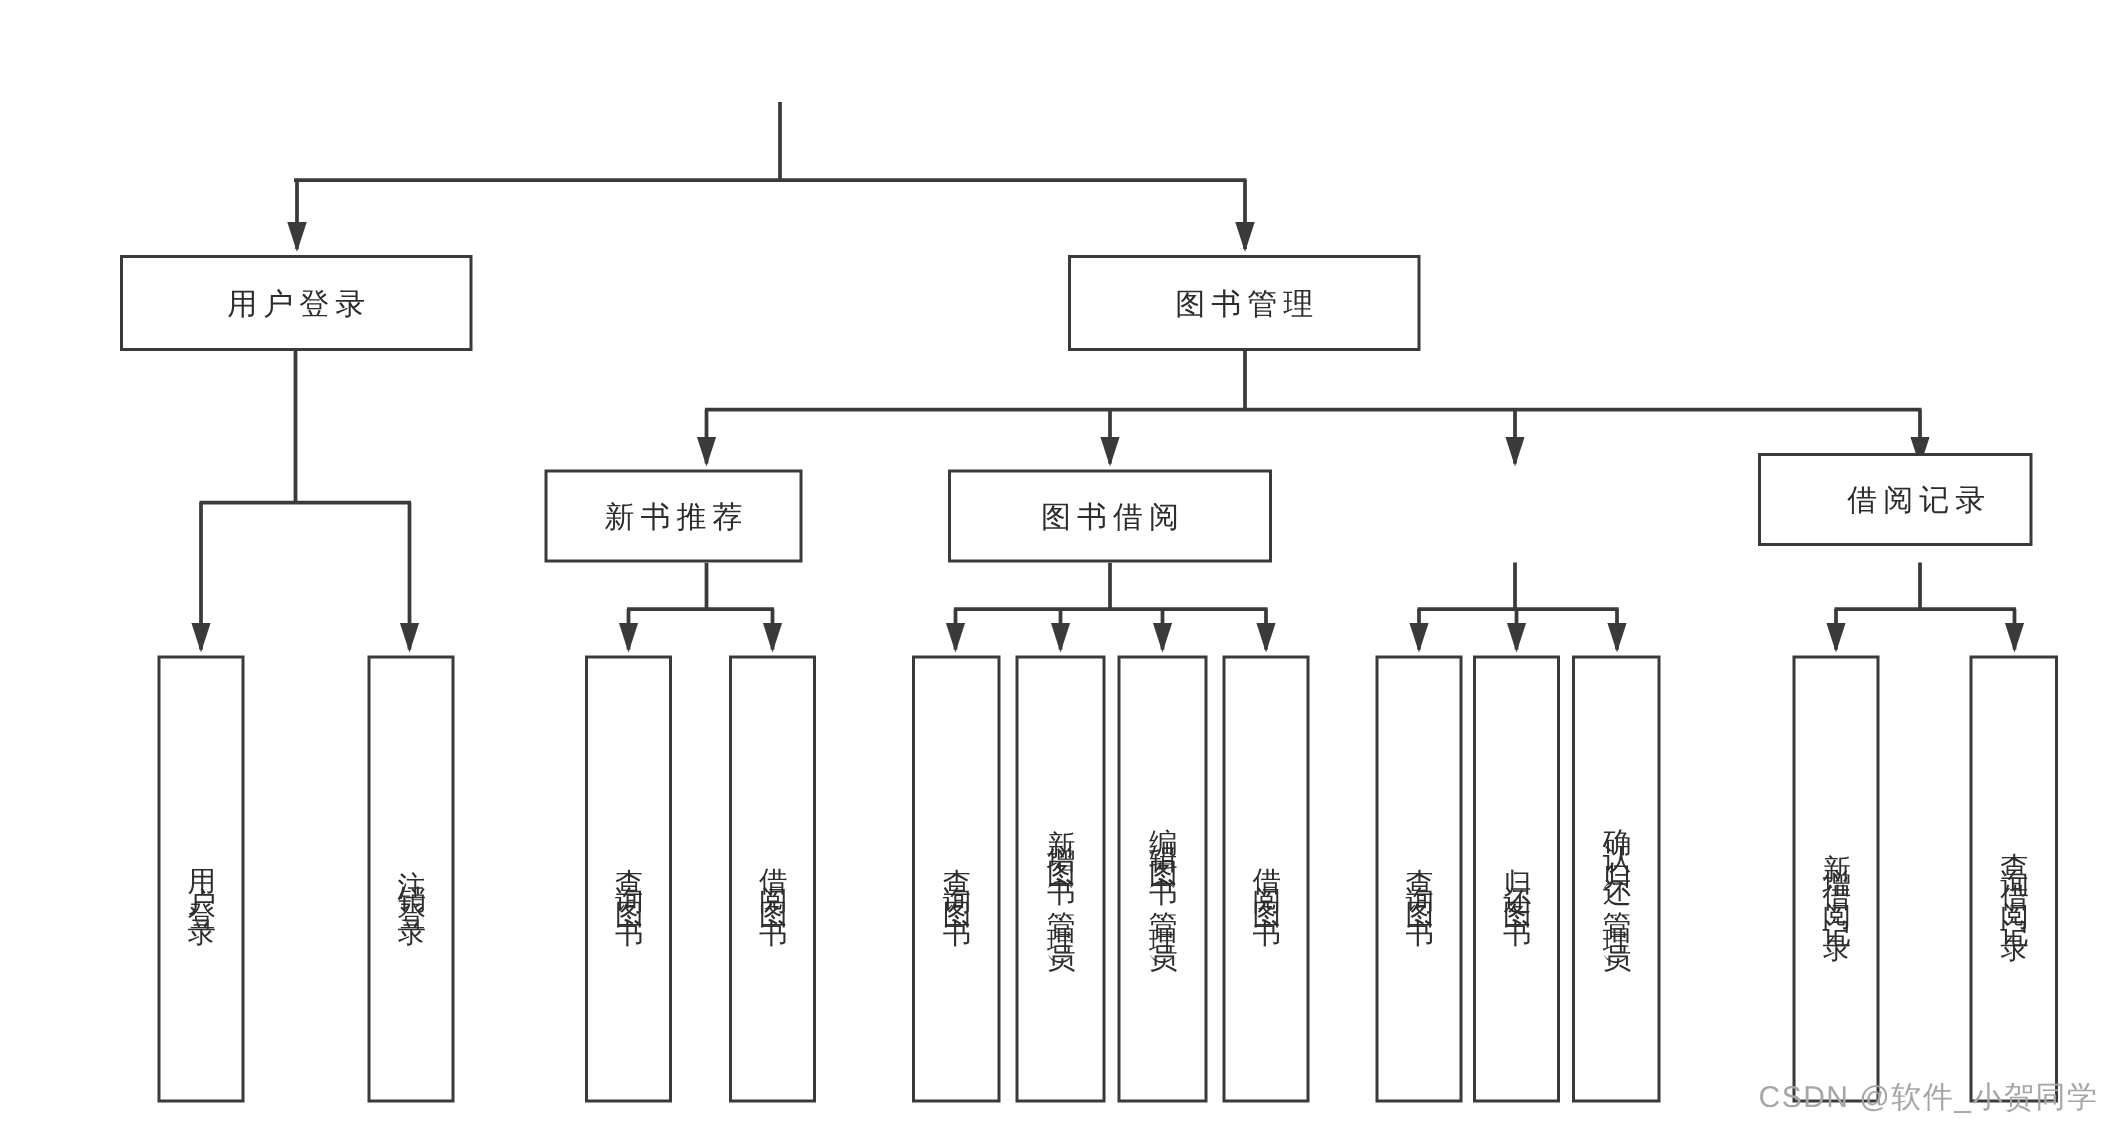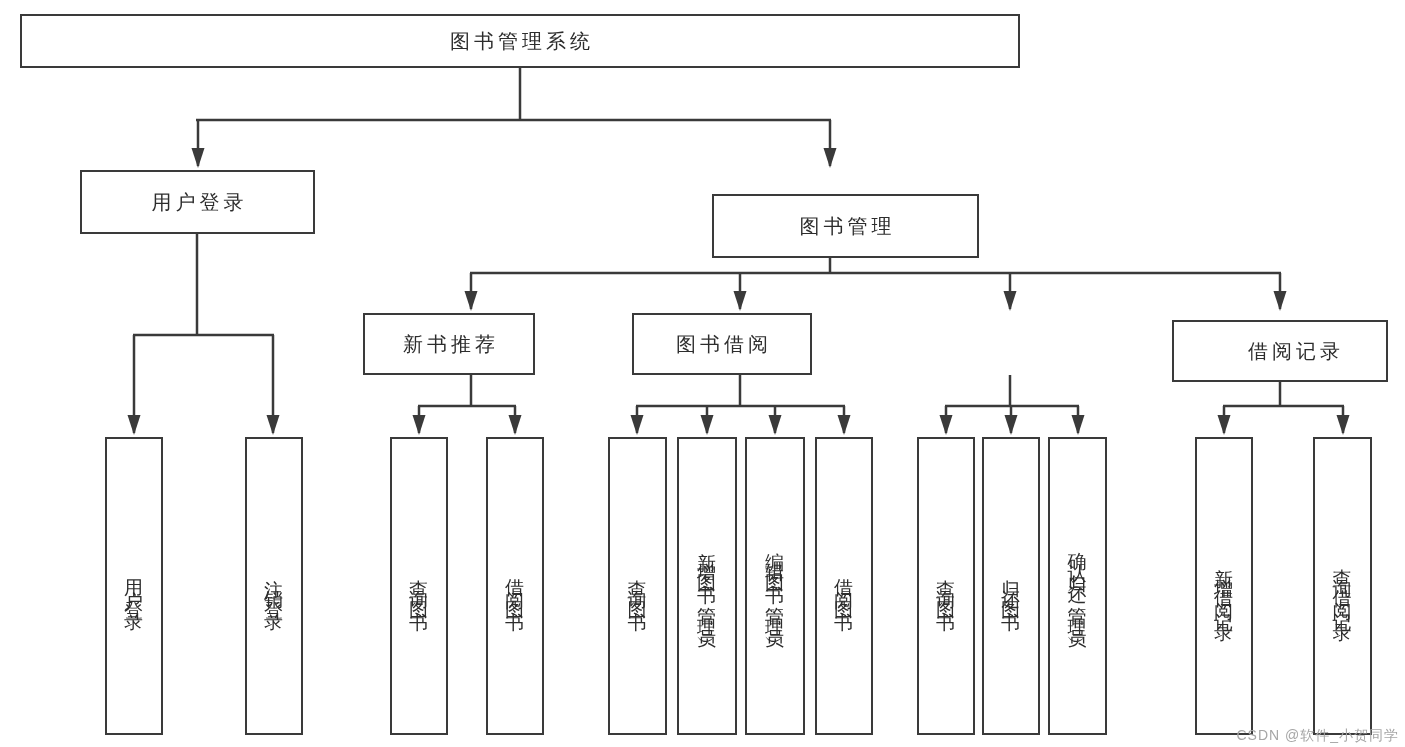--- a/index.html
+++ b/index.html
@@ -36,21 +36,21 @@
   .vbox span{
     writing-mode:vertical-lr;
     text-orientation:mixed;
     font-size:19px;
     letter-spacing:11px;
     line-height:1;
   }
   .watermark{
     position:absolute;
     right:6px;bottom:2px;
-    font-size:14px;
+    font-size:20px;
     color:#a6a6a6;
     letter-spacing:1px;
     z-index:3;
     white-space:nowrap;
   }
 </style>
 </head>
 <body>
 
 <div id="stage">
@@ -98,28 +98,27 @@
       <line x1="1011" y1="406" x2="1011" y2="433" marker-end="url(#ah)"></line>
       <line x1="1078" y1="406" x2="1078" y2="433" marker-end="url(#ah)"></line>
 
       <line x1="1280" y1="375" x2="1280" y2="407"></line>
       <line x1="1223" y1="406" x2="1344" y2="406"></line>
       <line x1="1224" y1="406" x2="1224" y2="433" marker-end="url(#ah)"></line>
       <line x1="1343" y1="406" x2="1343" y2="433" marker-end="url(#ah)"></line>
     </g>
   </svg>
 
-  <div class="box" style="left:20px;top:14px;width:1000px;height:54px;">图书管理系统</div>
 
   <div class="box" style="left:80px;top:170px;width:235px;height:64px;">用户登录</div>
-  <div class="box" style="left:712px;top:170px;width:267px;height:64px;margin-top:24px;">图书管理</div>
+  <div class="box" style="left:712px;top:170px;width:235px;height:64px;">图书管理</div>
 
   <div class="box" style="left:363px;top:313px;width:172px;height:62px;">新书推荐</div>
-  <div class="box" style="left:632px;top:313px;width:180px;height:62px;">图书借阅</div>
-  <div class="box" style="left:1172px;top:320px;width:216px;height:62px;padding-left:28px;">借阅记录</div>
+  <div class="box" style="left:632px;top:313px;width:216px;height:62px;">图书借阅</div>
+  <div class="box" style="left:1172px;top:302px;width:183px;height:62px;padding-left:28px;">借阅记录</div>
 
   <div class="vbox" style="left:105px;top:437px;width:58px;height:298px;">
     <span>用户登录</span>
   </div>
   <div class="vbox" style="left:245px;top:437px;width:58px;height:298px;">
     <span>注销登录</span>
   </div>
 
   <div class="vbox" style="left:390px;top:437px;width:58px;height:298px;">
     <span>查询图书</span>

